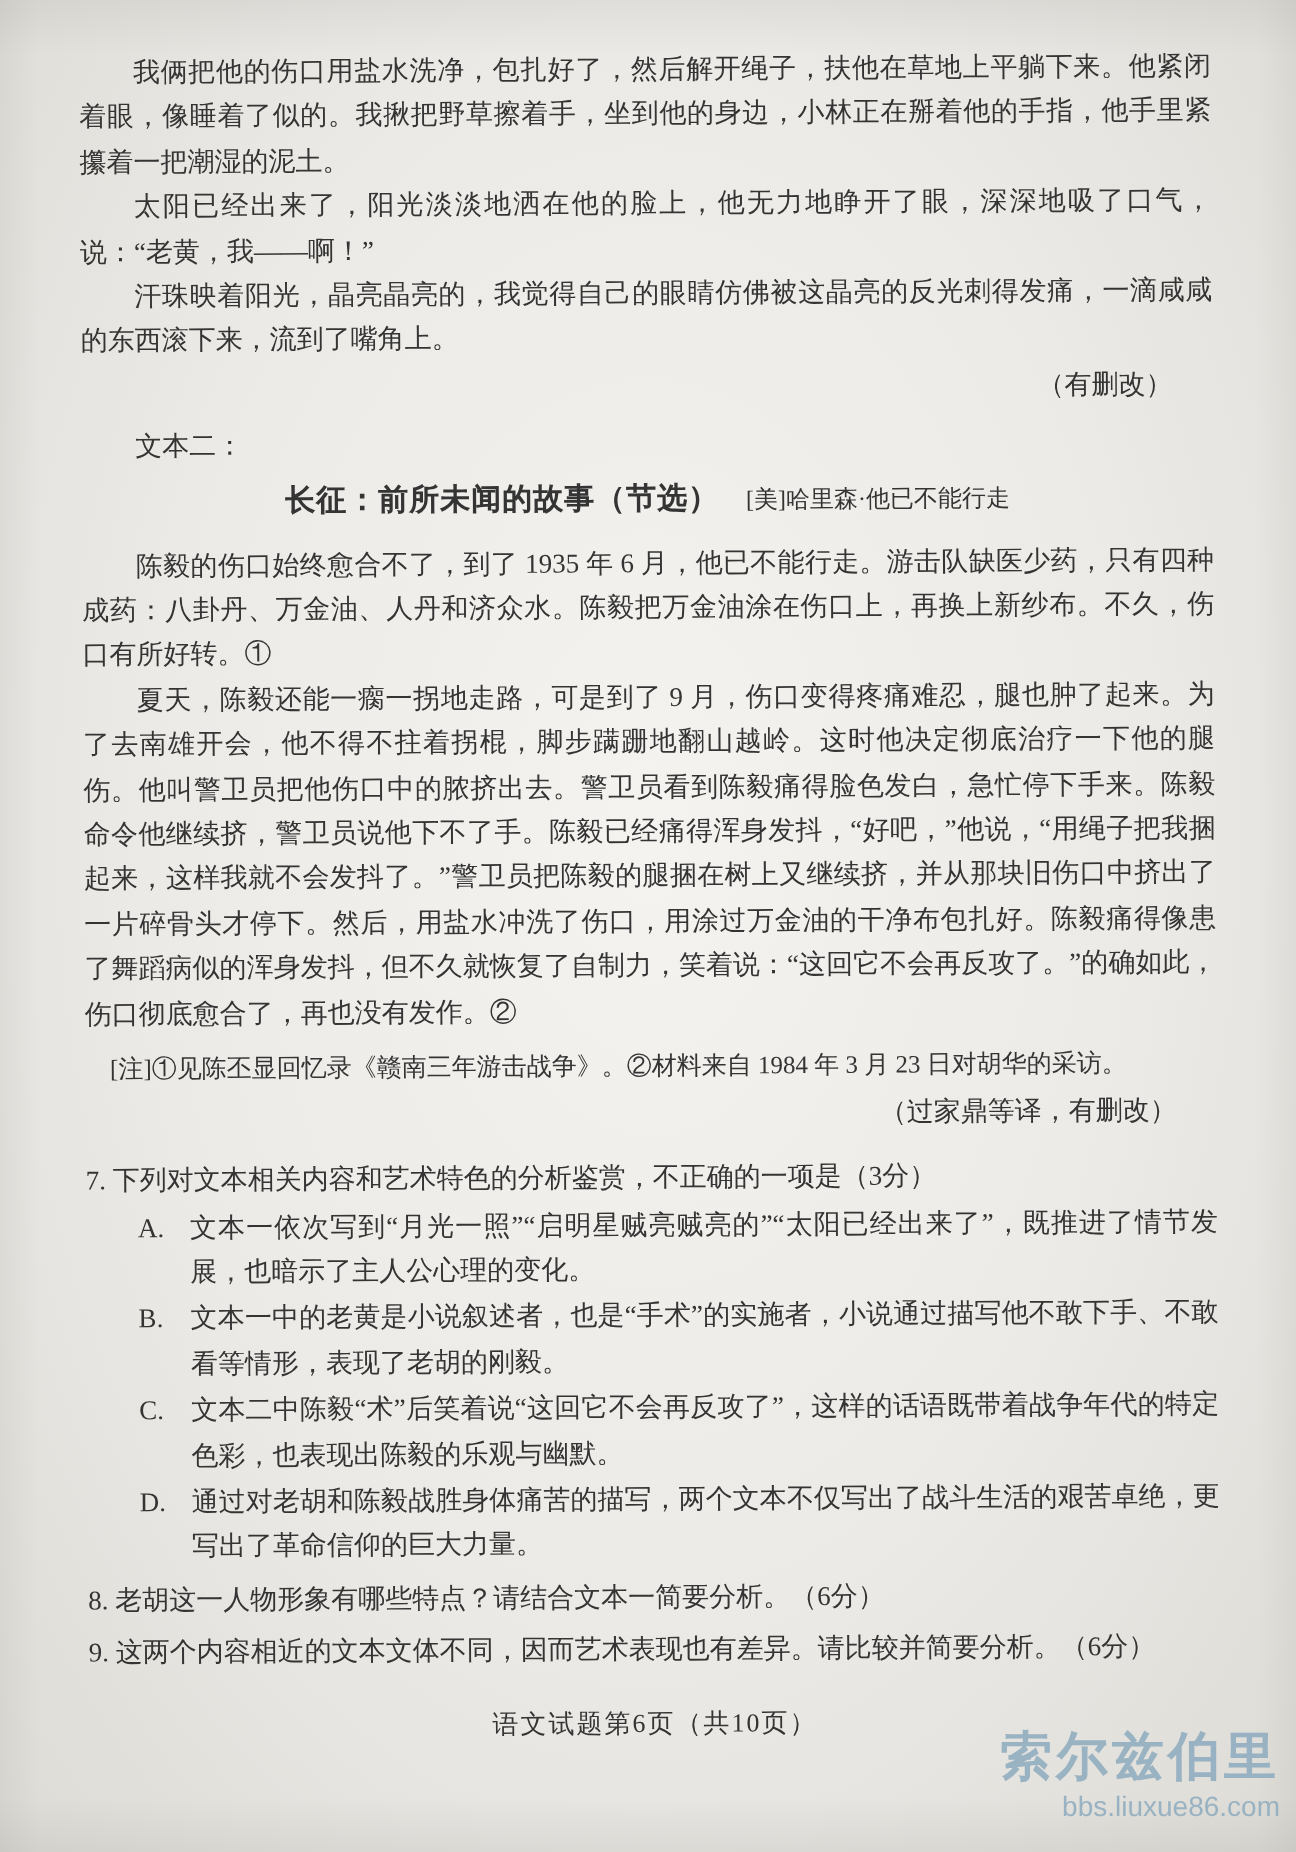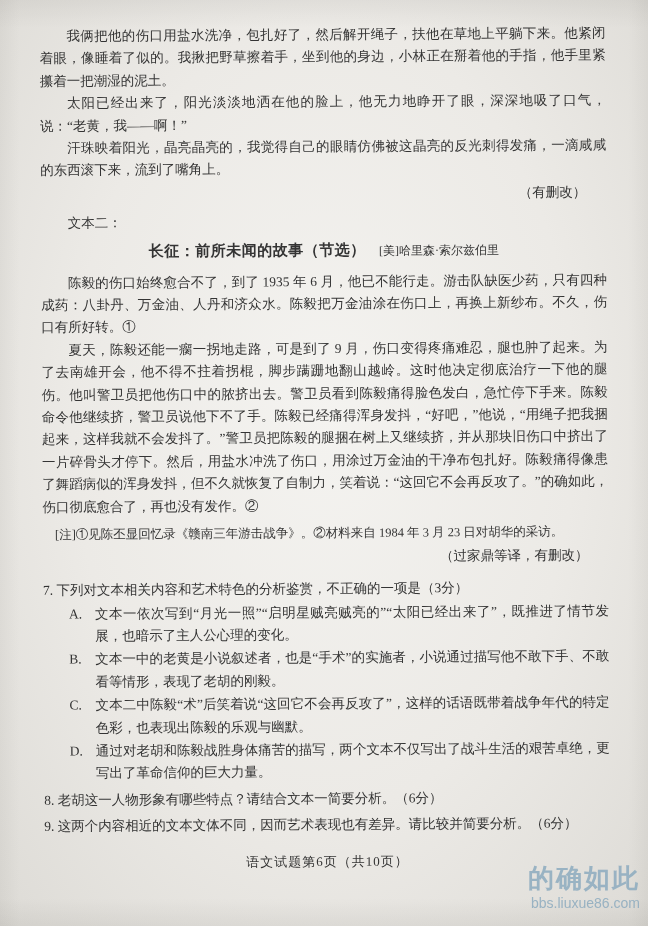--- a/index.html
+++ b/index.html
@@ -107,21 +107,21 @@
   <p class="para">我俩把他的伤口用盐水洗净，包扎好了，然后解开绳子，扶他在草地上平躺下来。他紧闭着眼，像睡着了似的。我揪把野草擦着手，坐到他的身边，小林正在掰着他的手指，他手里紧攥着一把潮湿的泥土。</p>
   <p class="para">太阳已经出来了，阳光淡淡地洒在他的脸上，他无力地睁开了眼，深深地吸了口气，说：“老黄，我——啊！”</p>
   <p class="para">汗珠映着阳光，晶亮晶亮的，我觉得自己的眼睛仿佛被这晶亮的反光刺得发痛，一滴咸咸的东西滚下来，流到了嘴角上。</p>
 
   <p class="attribution">（有删改）</p>
 
   <p class="section-label">文本二：</p>
 
   <div class="title-row">
     <span class="doc-title">长征：前所未闻的故事（节选）</span>
-    <span class="doc-author">[美]哈里森·索尔兹伯里</span>
+    <span class="doc-author">[美]哈里森·他已不能行走</span>
   </div>
 
   <p class="para">陈毅的伤口始终愈合不了，到了 1935 年 6 月，他已不能行走。游击队缺医少药，只有四种成药：八卦丹、万金油、人丹和济众水。陈毅把万金油涂在伤口上，再换上新纱布。不久，伤口有所好转。①</p>
   <p class="para">夏天，陈毅还能一瘸一拐地走路，可是到了 9 月，伤口变得疼痛难忍，腿也肿了起来。为了去南雄开会，他不得不拄着拐棍，脚步蹒跚地翻山越岭。这时他决定彻底治疗一下他的腿伤。他叫警卫员把他伤口中的脓挤出去。警卫员看到陈毅痛得脸色发白，急忙停下手来。陈毅命令他继续挤，警卫员说他下不了手。陈毅已经痛得浑身发抖，“好吧，”他说，“用绳子把我捆起来，这样我就不会发抖了。”警卫员把陈毅的腿捆在树上又继续挤，并从那块旧伤口中挤出了一片碎骨头才停下。然后，用盐水冲洗了伤口，用涂过万金油的干净布包扎好。陈毅痛得像患了舞蹈病似的浑身发抖，但不久就恢复了自制力，笑着说：“这回它不会再反攻了。”的确如此，伤口彻底愈合了，再也没有发作。②</p>
 
   <p class="note">[注]①见陈丕显回忆录《赣南三年游击战争》。②材料来自 1984 年 3 月 23 日对胡华的采访。</p>
 
   <p class="attribution">（过家鼎等译，有删改）</p>
 
   <div class="questions">
@@ -148,15 +148,15 @@
     <p class="q-stem">8. 老胡这一人物形象有哪些特点？请结合文本一简要分析。（6分）</p>
     <p class="q-stem">9. 这两个内容相近的文本文体不同，因而艺术表现也有差异。请比较并简要分析。（6分）</p>
 
   </div>
 
   <p class="footer">语文试题第6页（共10页）</p>
 
 </div>
 
 <div class="watermark">
-  <div class="watermark-name">的确如此</div>
+  <div class="watermark-name">索尔兹伯里</div>
   <div class="watermark-url">bbs.liuxue86.com</div>
 </div>
 
 </body></html>

